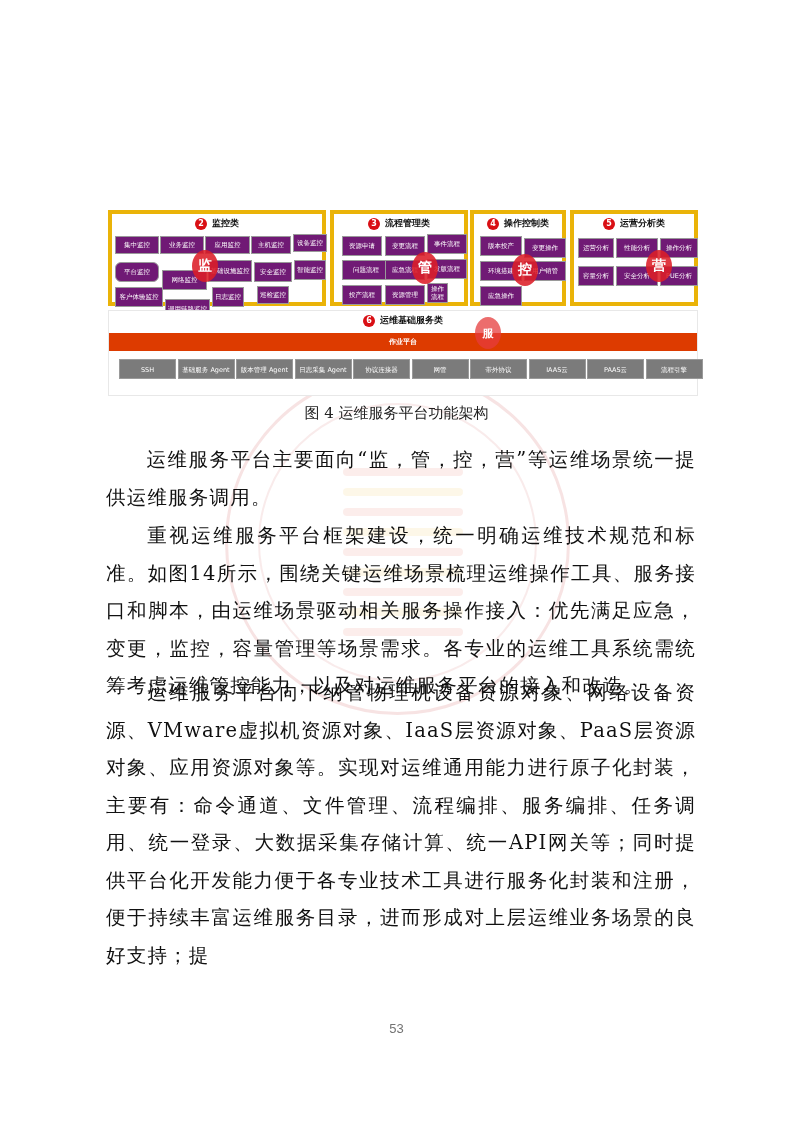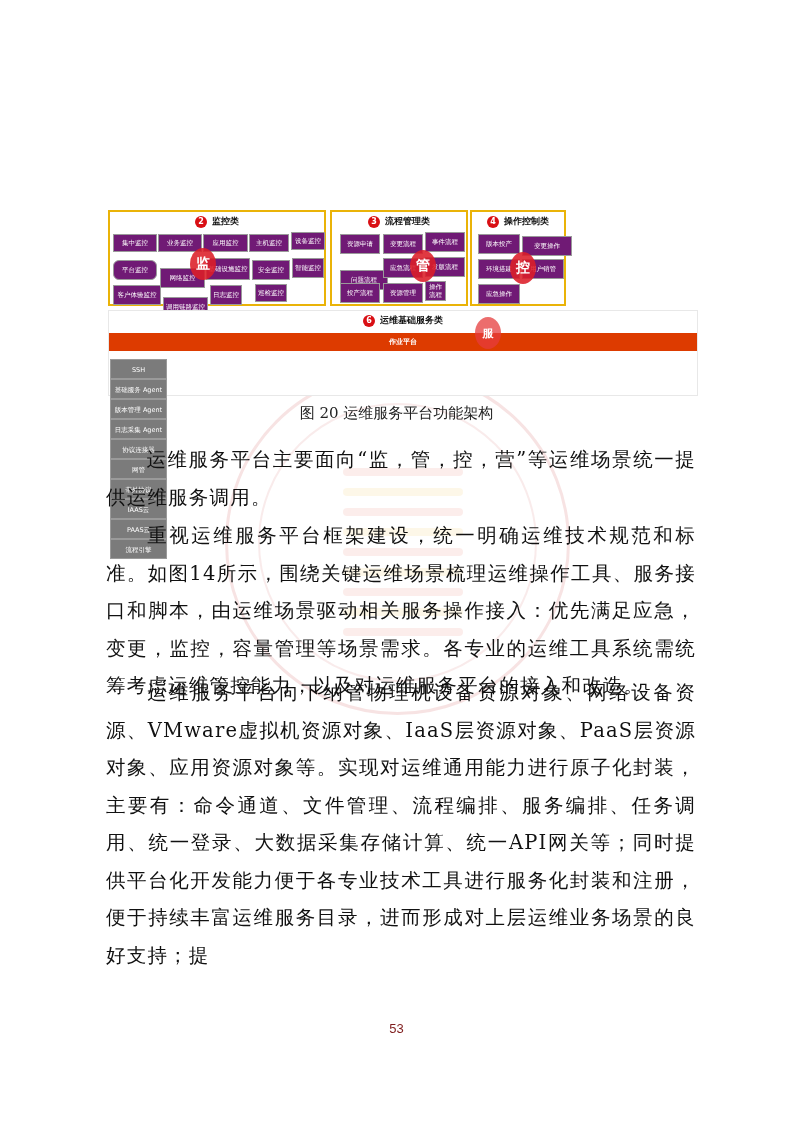--- a/index.html
+++ b/index.html
@@ -18,41 +18,41 @@
 
   
   .diagram { position:absolute; left:108px; top:152px; width:590px; height:244px; font-family:"DejaVu Sans", sans-serif; }
   .portal { position:absolute; left:0; top:0; width:590px; height:54px; background:#0f3466; color:#fff; }
   .portal .title { position:absolute; top:8px; left:0; right:0; text-align:center; font-size:10px; font-weight:bold; }
   .badge { display:inline-block; width:12px; height:12px; border-radius:50%; background:#d90f14; color:#fff;
     font-size:8px; line-height:12px; text-align:center; font-weight:bold; margin-right:5px; vertical-align:middle; }
   .portal .views { position:absolute; top:36px; left:60px; display:flex; gap:0; }
   .portal .views span { font-size:7px; width:58px; text-align:center; color:#fff; }
 
-  .group { position:absolute; background:#fff; border:2px solid #eab308; box-sizing:border-box; }
+  .group { position:absolute; background:#fff; border:4px solid #eab308; box-sizing:border-box; }
   .group .gtitle { position:absolute; left:0; right:0; top:3px; text-align:center; font-size:9px; font-weight:bold; color:#111; }
   .cell { position:absolute; background:#701a75; color:#fff; font-size:6.5px; display:flex; align-items:center; justify-content:center;
     text-align:center; border:1px solid #9a9a9a; box-sizing:border-box; line-height:8px; }
   .seal { position:absolute; width:26px; height:32px; border-radius:50%; background:rgba(220,30,40,0.88); color:#fff;
     font-size:14px; font-weight:bold; display:flex; align-items:center; justify-content:center; }
 
   .base { position:absolute; left:0; top:158px; width:590px; height:86px; border:1px solid #e8e8e8; box-sizing:border-box; background:#fff; }
   .base .bar { position:absolute; left:0; top:22px; width:588px; height:18px; background:#dd3b00; color:#fff; font-size:7px;
     text-align:center; line-height:18px; font-weight:bold; }
-  .base .tools { position:absolute; left:1px; top:48px; display:flex;flex-direction:column; }
+  .base .tools { position:absolute; left:10px; top:48px; display:flex; }
   .base .tools span { width:57px; height:20px; margin-right:1.5px; background:#7b7b7b; color:#fff; font-size:6.5px; text-align:center;
     line-height:20px; border:1px solid #9a9a9a; box-sizing:border-box; }
 
   .caption { position:absolute; left:0; width:793px; top:404px; text-align:center; font-size:15px; color:#222; }
 
   .para { position:absolute; left:106px; width:590px; font-size:19.5px; line-height:37.5px; letter-spacing:1.2px; color:#111;
     text-align:justify; margin:0; }
   .para .indent { display:inline-block; width:40px; }
 
-  .page-num { position:absolute; top:1021px; left:0; width:793px; text-align:center; font-family:"Liberation Sans", sans-serif; font-size:13px; color:#7f1d1d; }
+  .page-num { position:absolute; top:1021px; left:0; width:793px; text-align:center; font-family:"Liberation Sans", sans-serif; font-size:13px; color:#737373; }
 </style>
 </head>
 <body>
 
 <div class="watermark">
   <div class="inner"></div>
   <div class="bars">
       <div></div>
       <div></div>
       <div></div>
@@ -85,58 +85,68 @@
     <div class="cell" style="left:100px;top:73px;width:32px;height:20px;">日志监控</div>
     <div class="cell" style="left:145px;top:72px;width:32px;height:18px;">巡检监控</div>
     <div class="seal" style="left:80px;top:36px;">监</div>
   </div>
 
   <div class="group" style="left:222px;top:58px;width:138px;height:96px;">
     <div class="gtitle"><span class="badge">3</span><span>流程管理类</span></div>
     <div class="cell" style="left:8px;top:22px;width:40px;height:20px;">资源申请</div>
     <div class="cell" style="left:51px;top:22px;width:40px;height:20px;">变更流程</div>
     <div class="cell" style="left:93px;top:20px;width:40px;height:20px;">事件流程</div>
-    <div class="cell" style="left:8px;top:58px;width:48px;height:20px;">问题流程</div>
+    <div class="cell" style="left:8px;top:46px;width:48px;height:20px;">问题流程</div>
     <div class="cell" style="left:51px;top:46px;width:40px;height:20px;">应急流程</div>
     <div class="cell" style="left:93px;top:45px;width:40px;height:20px;">发版流程</div>
     <div class="cell" style="left:8px;top:71px;width:40px;height:20px;">投产流程</div>
     <div class="cell" style="left:51px;top:71px;width:40px;height:20px;">资源管理</div>
     <div class="cell" style="left:93px;top:69px;width:21px;height:20px;">操作流程</div>
     <div class="seal" style="left:78px;top:38px;">管</div>
   </div>
 
   <div class="group" style="left:362px;top:58px;width:96px;height:96px;">
     <div class="gtitle"><span class="badge">4</span><span>操作控制类</span></div>
     <div class="cell" style="left:6px;top:22px;width:42px;height:20px;">版本投产</div>
-    <div class="cell" style="left:50px;top:24px;width:50px;height:20px;">变更操作</div>
+    <div class="cell" style="left:50px;top:24px;width:42px;height:20px;">变更操作</div>
     <div class="cell" style="left:6px;top:47px;width:42px;height:20px;">环境搭建</div>
     <div class="cell" style="left:50px;top:47px;width:42px;height:20px;">用户销管</div>
     <div class="cell" style="left:6px;top:72px;width:42px;height:20px;">应急操作</div>
     <div class="seal" style="left:38px;top:40px;">控</div>
   </div>
 
+  <div class="group" style="left:462px;top:58px;width:128px;height:96px;">
+    <div class="gtitle"><span class="badge">5</span><span>运营分析类</span></div>
+    <div class="cell" style="left:4px;top:24px;width:36px;height:20px;">运营分析</div>
+    <div class="cell" style="left:42px;top:24px;width:42px;height:20px;">性能分析</div>
+    <div class="cell" style="left:86px;top:24px;width:38px;height:20px;">操作分析</div>
+    <div class="cell" style="left:4px;top:52px;width:36px;height:20px;">容量分析</div>
+    <div class="cell" style="left:42px;top:52px;width:42px;height:20px;">安全分析</div>
+    <div class="cell" style="left:86px;top:52px;width:38px;height:20px;">PUE分析</div>
+    <div class="seal" style="left:72px;top:36px;">营</div>
+  </div>
 
   <div class="base">
     <div class="gtitle" style="position:absolute;left:0;right:0;top:3px;text-align:center;font-size:9px;font-weight:bold;"><span class="badge">6</span><span>运维基础服务类</span></div>
     <div class="bar">作业平台</div>
     <div class="seal" style="left:366px;top:6px;background:rgba(230,60,60,0.75);font-size:11px;">服</div>
     <div class="tools">
       <span>SSH</span>
       <span>基础服务 Agent</span>
       <span>版本管理 Agent</span>
       <span>日志采集 Agent</span>
       <span>协议连接器</span>
       <span>网管</span>
       <span>带外协议</span>
       <span>IAAS云</span>
       <span>PAAS云</span>
       <span>流程引擎</span>
     </div>
   </div>
 </div>
 
-<div class="caption">图 20 运维服务平台功能架构</div>
+<div class="caption">图 4 运维服务平台功能架构</div>
 
 <p class="para" style="top:441px;"><span class="indent"></span><span>运维服务平台主要面向“监，管，控，营”等运维场景统一提供运维服务调用。</span></p>
 <p class="para" style="top:517px;"><span class="indent"></span><span>重视运维服务平台框架建设，统一明确运维技术规范和标准。如图14所示，围绕关键运维场景梳理运维操作工具、服务接口和脚本，由运维场景驱动相关服务操作接入：优先满足应急，变更，监控，容量管理等场景需求。各专业的运维工具系统需统筹考虑运维管控能力，以及对运维服务平台的接入和改造。</span></p>
 <p class="para" style="top:674px;"><span class="indent"></span><span>运维服务平台向下纳管物理机设备资源对象、网络设备资源、VMware虚拟机资源对象、IaaS层资源对象、PaaS层资源对象、应用资源对象等。实现对运维通用能力进行原子化封装，主要有：命令通道、文件管理、流程编排、服务编排、任务调用、统一登录、大数据采集存储计算、统一API网关等；同时提供平台化开发能力便于各专业技术工具进行服务化封装和注册，便于持续丰富运维服务目录，进而形成对上层运维业务场景的良好支持；提</span></p>
 
 <div class="page-num">53</div>
 
 </body></html>

